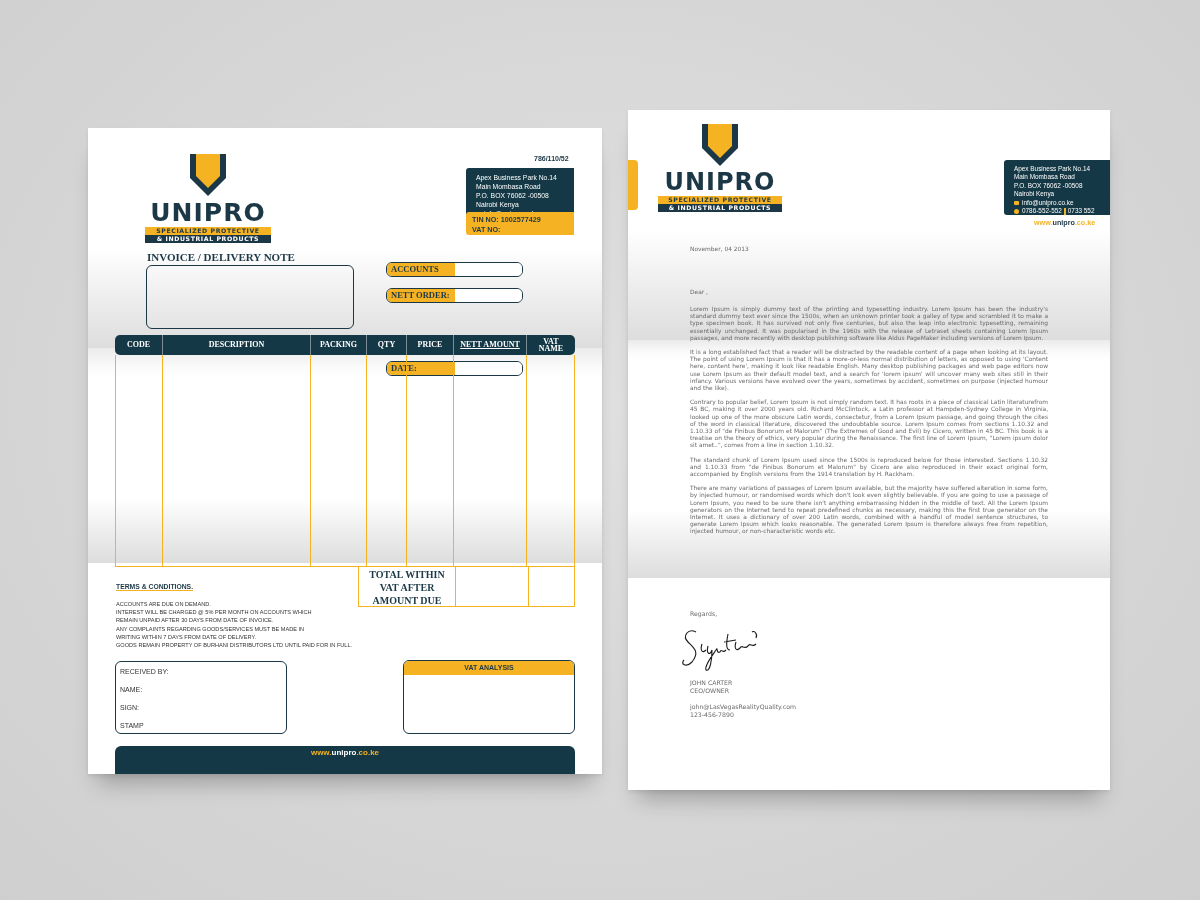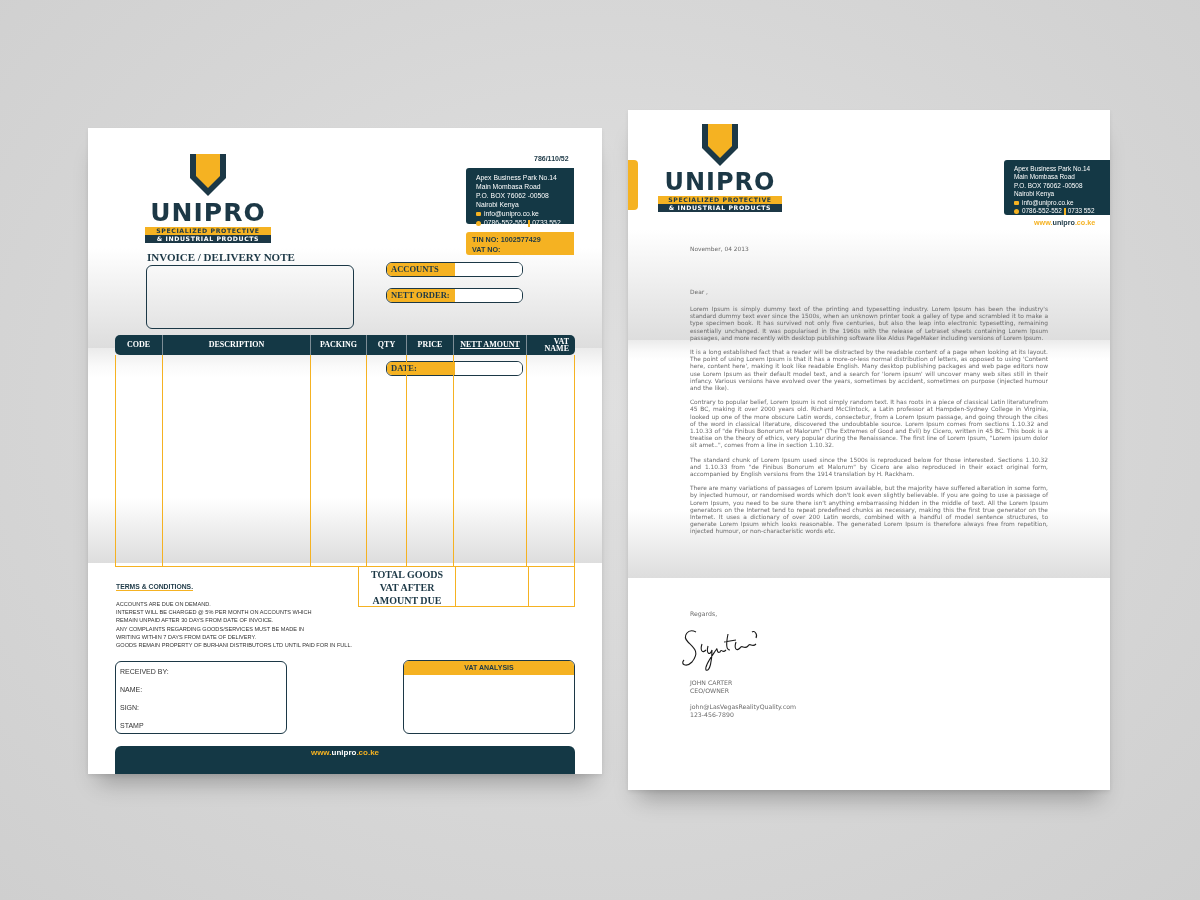--- a/index.html
+++ b/index.html
@@ -64,21 +64,21 @@
   .field .lab {
     background: #f5b222; color: #1c3846; font-family: "Liberation Serif", serif; font-weight: bold;
     font-size: 8.5px; line-height: 12px; padding-left: 4px; width: 68px;
   }
   .field .val { flex: 1; background: #fff; }
   .thead {
     position: absolute; background: #143845; border-radius: 5px; display: flex; color: #fff;
     font-family: "Liberation Serif", serif; font-weight: bold; font-size: 8px;
   }
   .thead div {
-    display: flex; align-items: center; justify-content: center; text-align: right; line-height: 7.5px;
+    display: flex; align-items: center; justify-content: center; text-align: center; line-height: 7.5px;
     border-right: 1px solid #7d8d96;
   }
   .thead div:last-child { border-right: none; }
   .tbody { position: absolute; display: flex; border-bottom: 1.5px solid #f5b222; }
   .tbody div { border-left: 1.5px solid #f5b222; }
   .tbody div:last-child { border-right: 1.5px solid #f5b222; }
   .totals { position: absolute; display: flex; border: 1.5px solid #f5b222; border-top: none; }
   .totals .labels {
     border-right: 1.5px solid #f5b222; font-family: "Liberation Serif", serif; font-weight: bold;
     font-size: 10px; color: #1c3846; text-align: center; line-height: 13px; padding-top: 1px;
@@ -133,21 +133,21 @@
 
   <div class="contact" style="left:378px; top:40px; width:108px; height:56px;">
     <div>Apex Business Park No.14</div>
     <div>Main Mombasa Road</div>
     <div>P.O. BOX 76062 -00508</div>
     <div>Nairobi Kenya</div>
     <div><span class="ic mail"></span><span>info@unipro.co.ke</span></div>
     <div><span class="ic"></span><span>0786-552-552</span><span class="sep"></span><span>0733 552 552</span></div>
   </div>
 
-  <div class="tin" style="left:378px; top:104px; width:108px; height:23px;">
+  <div class="tin" style="left:378px; top:84px; width:108px; height:23px;">
     <div>TIN NO: 1002577429</div>
     <div>VAT NO:</div>
   </div>
 
   <div class="doc-title" style="left:59px; top:123px;">INVOICE / DELIVERY NOTE</div>
   <div class="addr-box" style="left:58px; top:137px; width:208px; height:64px;"></div>
 
   <div class="field" style="left:298px; top:134px; width:137px;">
     <div class="lab">ACCOUNTS NO:</div>
       <div class="val"></div>
@@ -176,21 +176,21 @@
     <div style="width:148px;"></div>
     <div style="width:56px;"></div>
     <div style="width:40px;"></div>
     <div style="width:47px;"></div>
     <div style="width:73px;"></div>
     <div style="width:49px;"></div>
   </div>
 
   <div class="totals" style="left:270px; top:439px; width:217px; height:40px;">
     <div class="labels" style="width:97px;">
-      <div>TOTAL GOODS</div>
+      <div>TOTAL WITHIN</div>
       <div>VAT AFTER</div>
       <div>AMOUNT DUE</div>
     </div>
     <div class="c2" style="width:73px;"></div>
     <div style="flex:1;"></div>
   </div>
 
   <div class="terms-title" style="left:28px; top:455px;">TERMS &amp; CONDITIONS.</div>
   <div class="terms" style="left:28px; top:472px;">
     <div>ACCOUNTS ARE DUE ON DEMAND.</div>

